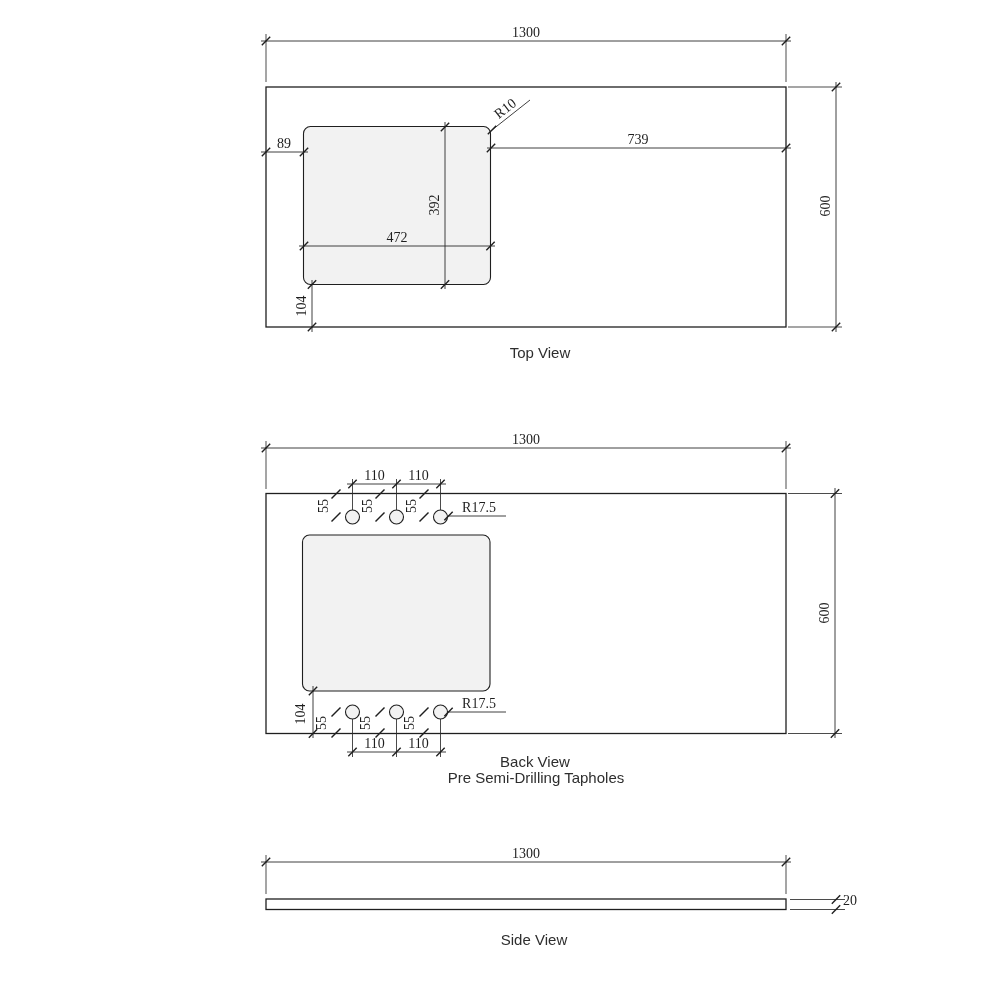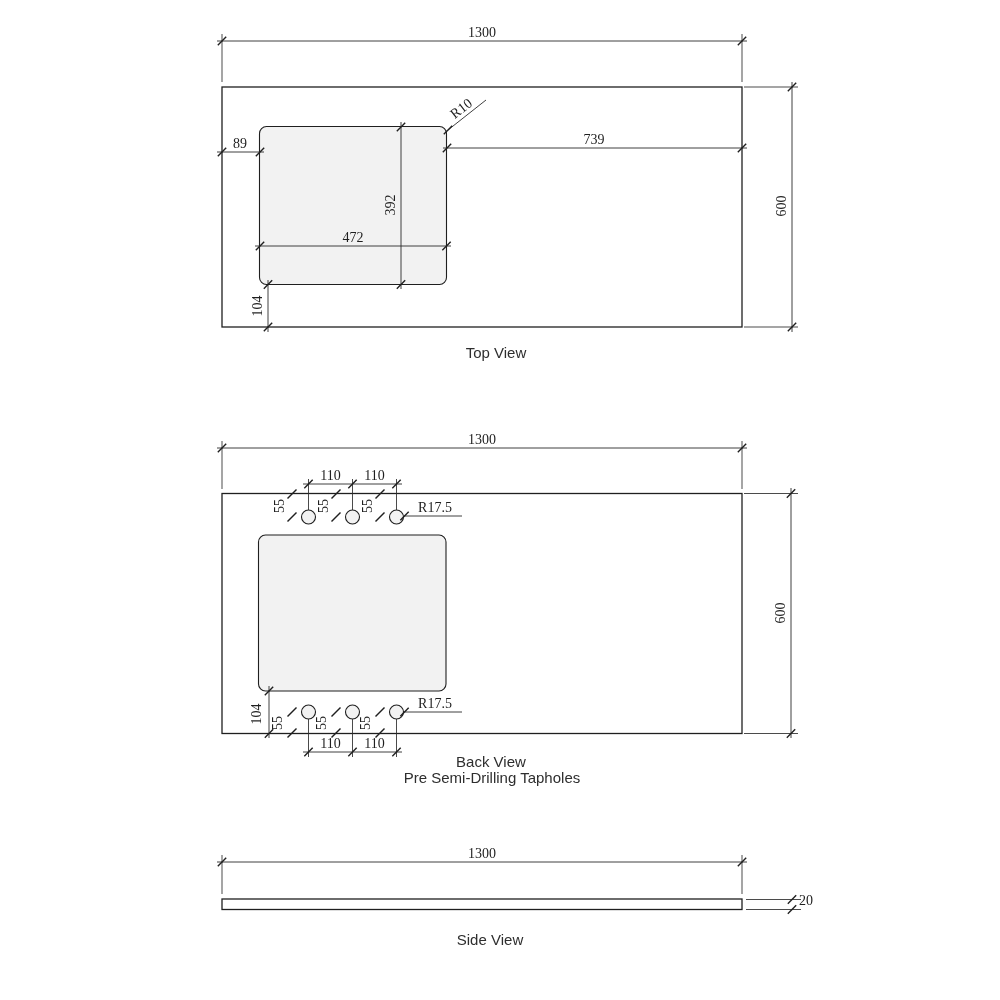--- a/index.html
+++ b/index.html
@@ -1,17 +1,17 @@
 <!DOCTYPE html>
 <html style="--line: #1f1f1f; --dim: #2a2a2a; --fill: #f2f2f2; --bg: #ffffff;"><head>
 <meta charset="utf-8">
 <style>
   html,body{margin:0;padding:0;}
   body{background:#ffffff;font-family:"Liberation Sans",sans-serif;}
-  .page{position:relative;width:872px;height:1000px;background:var(--bg,#fff);overflow:hidden;}
+  .page{position:relative;width:872px;height:1000px;background:var(--bg,#fff);overflow:hidden;padding-left:44px;}
   svg{display:block;}
   .outline{fill:#ffffff;stroke:var(--line,#1f1f1f);stroke-width:1.3;}
   .cutout{fill:var(--fill,#f2f2f2);stroke:var(--line,#1f1f1f);stroke-width:1.1;}
   .hole{fill:var(--fill,#f2f2f2);stroke:var(--line,#1f1f1f);stroke-width:1.1;}
   .dim{stroke:var(--dim,#2a2a2a);stroke-width:0.9;fill:none;}
   .ext{stroke:var(--dim,#2a2a2a);stroke-width:0.85;fill:none;}
   .tick{stroke:var(--line,#1f1f1f);stroke-width:1.4;fill:none;}
   .dimtext{font-family:"Liberation Serif",serif;font-size:14px;fill:var(--line,#1f1f1f);text-anchor:middle;}
   .viewlabel{font-family:"Liberation Sans",sans-serif;font-size:15px;fill:#2e2e2e;text-anchor:middle;}
 </style>

